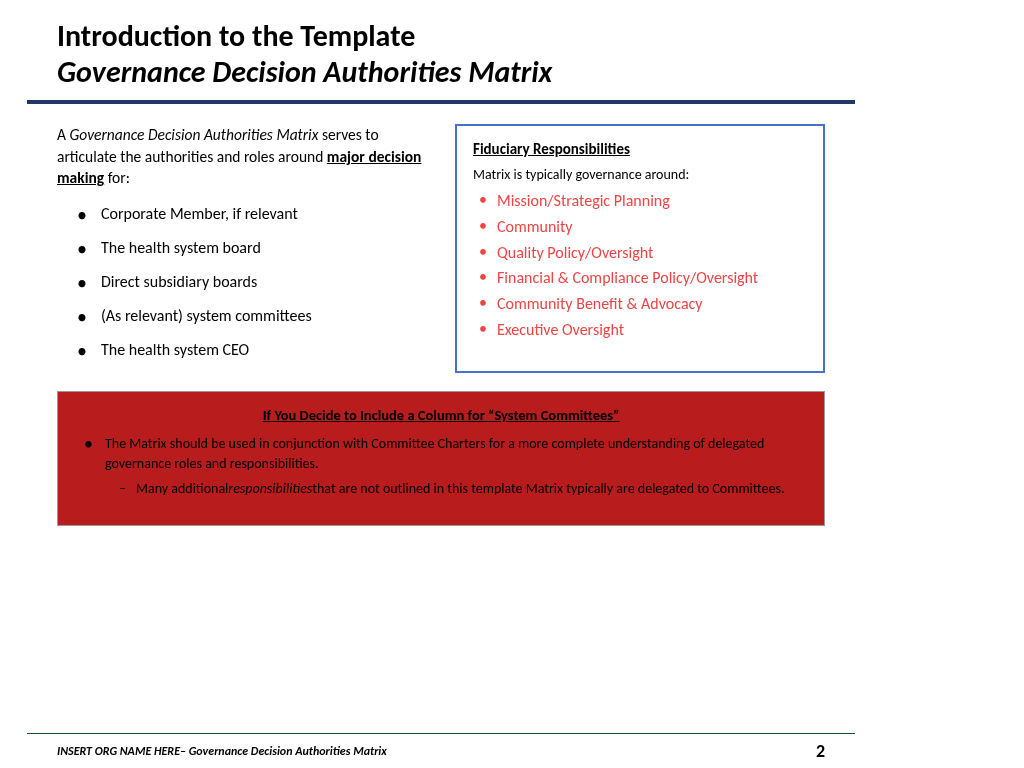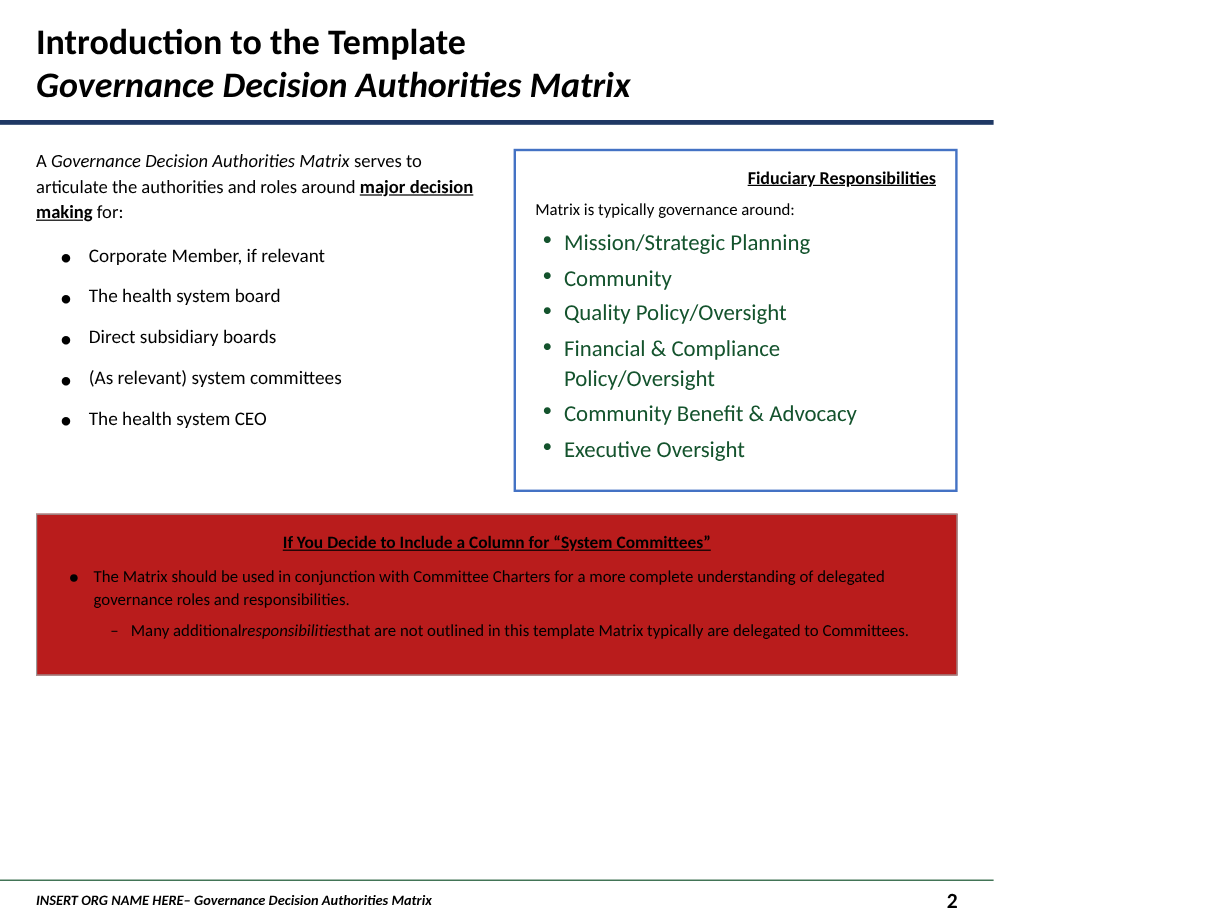--- a/index.html
+++ b/index.html
@@ -11,20 +11,21 @@
       font-size: 16px;
       overflow: hidden;
     }
 
     .page {
       width: 828px;
       height: 768px;
       display: flex;
       flex-direction: column;
       padding: 0;
+      margin-left: 27px;
     }
 
     .header {
       background: #ffffff;
       padding: 18px 30px 10px 30px;
     }
 
     .header-title-main {
       font-size: 30px;
       font-weight: bold;
@@ -108,42 +109,42 @@
       flex-shrink: 0;
       border: 2px solid #4472c4;
       padding: 14px 16px;
       background: #ffffff;
     }
 
     .right-box-title {
       font-size: 15px;
       font-weight: bold;
       text-decoration: underline;
-      text-align: right;
+      text-align: left;
       color: #000;
       margin-bottom: 8px;
     }
 
     .right-box-subtitle {
       font-size: 14px;
       color: #000;
       margin-bottom: 8px;
     }
 
     .right-box-list {
       list-style: none;
       padding: 0;
       margin: 0;
     }
 
     .right-box-list li {
       display: flex;
       align-items: flex-start;
-      font-size: 19px;
-      color: #14532d;
+      font-size: 16px;
+      color: #ef4444;
       margin-bottom: 5px;
       line-height: 1.3;
     }
 
     .right-box-list li::before {
       content: "•";
       margin-right: 10px;
       margin-left: 6px;
       flex-shrink: 0;
       font-size: 16px;

